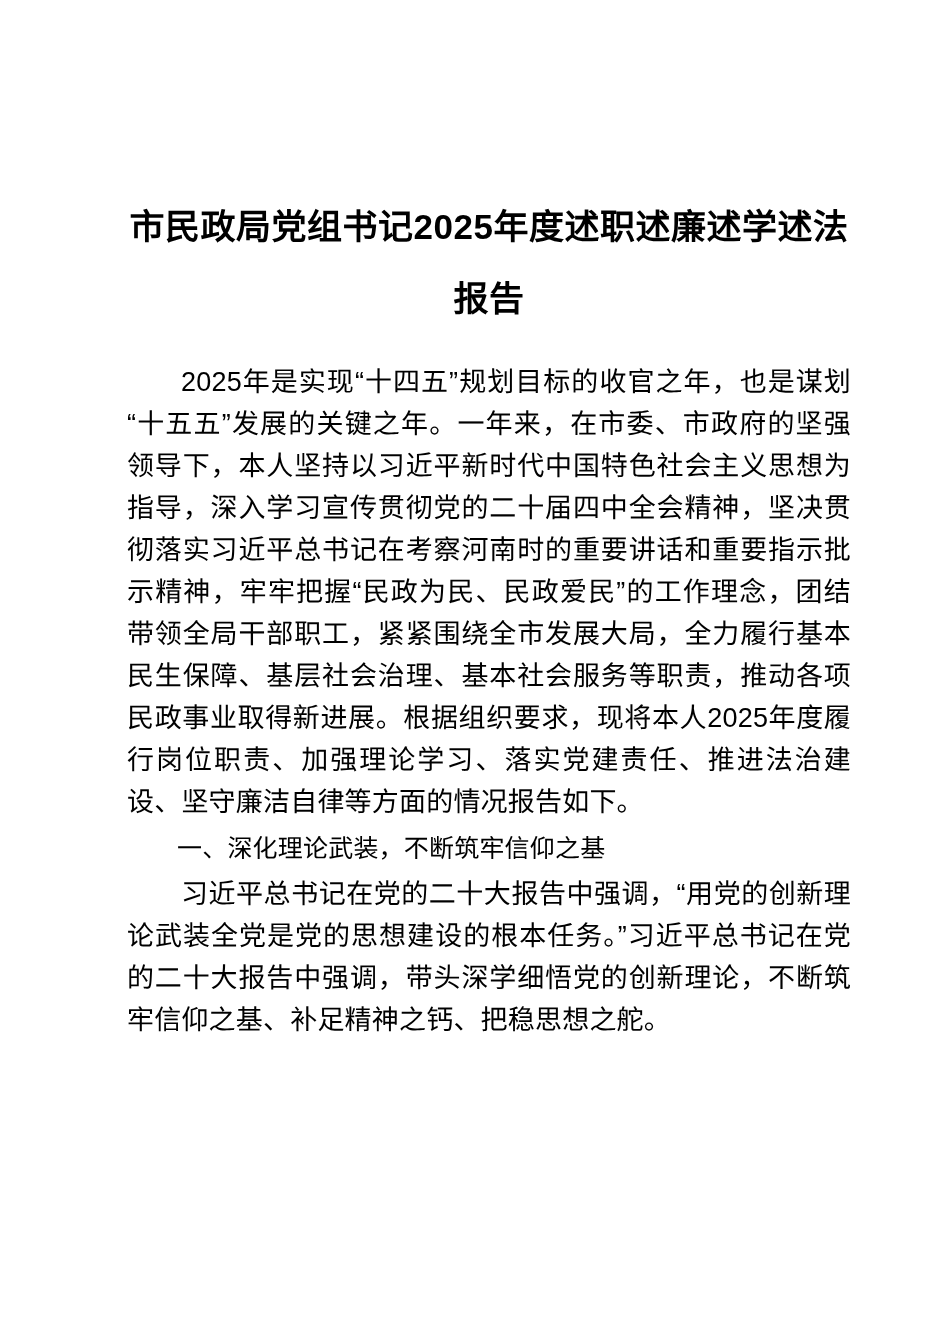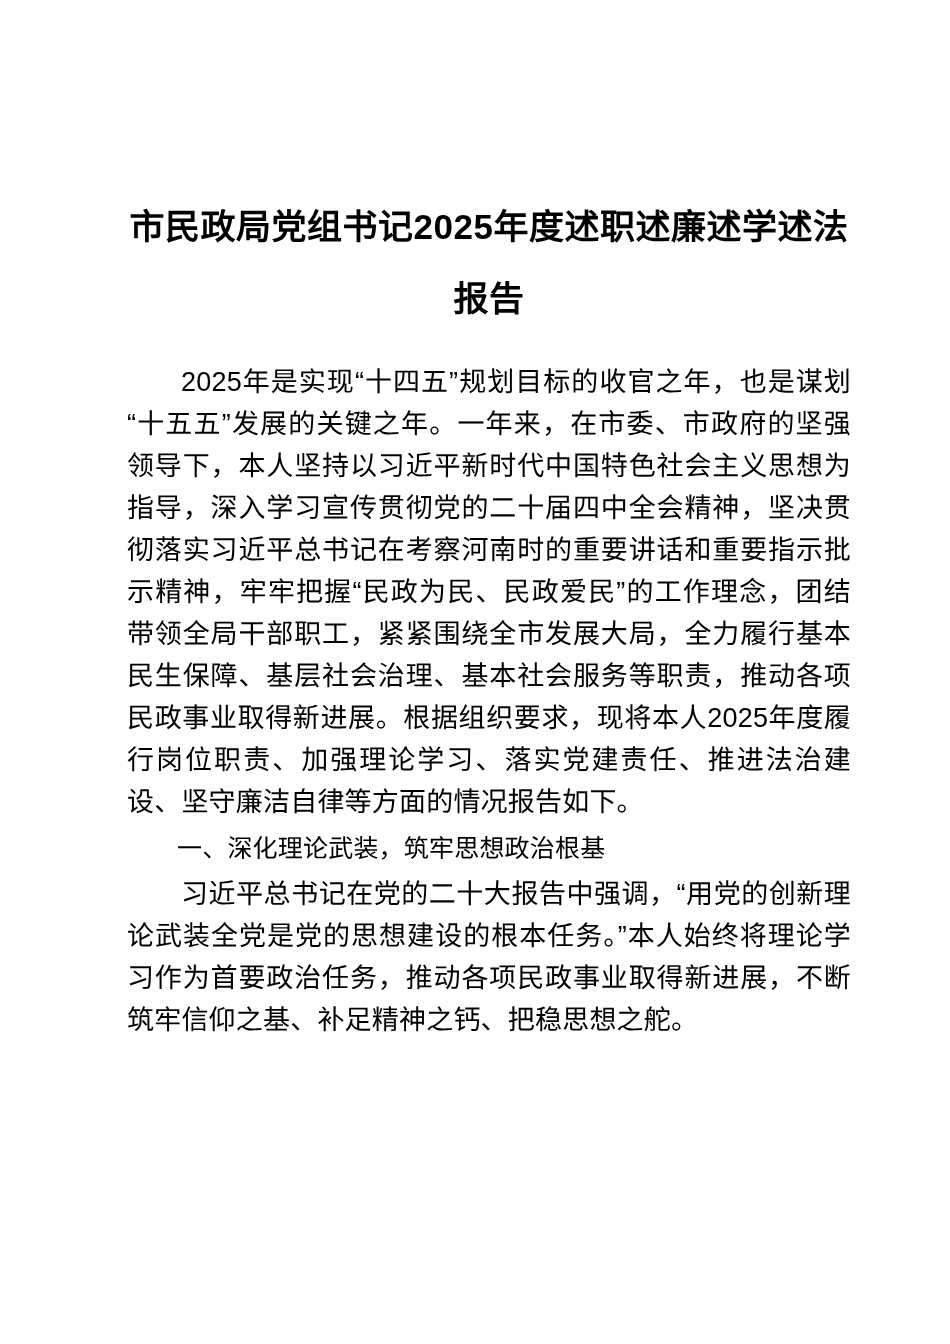--- a/index.html
+++ b/index.html
@@ -75,18 +75,18 @@
 </head>
 <body>
 
 <div class="page">
   <div class="content">
 
     <h1 class="doc-title">市民政局党组书记2025年度述职述廉述学述法报告</h1>
 
     <p class="para first">2025年是实现“十四五”规划目标的收官之年，也是谋划“十五五”发展的关键之年。一年来，在市委、市政府的坚强领导下，本人坚持以习近平新时代中国特色社会主义思想为指导，深入学习宣传贯彻党的二十届四中全会精神，坚决贯彻落实习近平总书记在考察河南时的重要讲话和重要指示批示精神，牢牢把握“民政为民、民政爱民”的工作理念，团结带领全局干部职工，紧紧围绕全市发展大局，全力履行基本民生保障、基层社会治理、基本社会服务等职责，推动各项民政事业取得新进展。根据组织要求，现将本人2025年度履行岗位职责、加强理论学习、落实党建责任、推进法治建设、坚守廉洁自律等方面的情况报告如下。</p>
 
-    <h2 class="section-heading">一、深化理论武装，筑牢思想政治根基</h2>
+    <h2 class="section-heading">一、深化理论武装，不断筑牢信仰之基</h2>
 
-    <p class="para">习近平总书记在党的二十大报告中强调，“用党的创新理论武装全党是党的思想建设的根本任务。”本人始终将理论学习作为首要政治任务，推动各项民政事业取得新进展，不断筑牢信仰之基、补足精神之钙、把稳思想之舵。</p>
+    <p class="para">习近平总书记在党的二十大报告中强调，“用党的创新理论武装全党是党的思想建设的根本任务。”习近平总书记在党的二十大报告中强调，带头深学细悟党的创新理论，不断筑牢信仰之基、补足精神之钙、把稳思想之舵。</p>
 
   </div>
 </div>
 
 </body></html>

